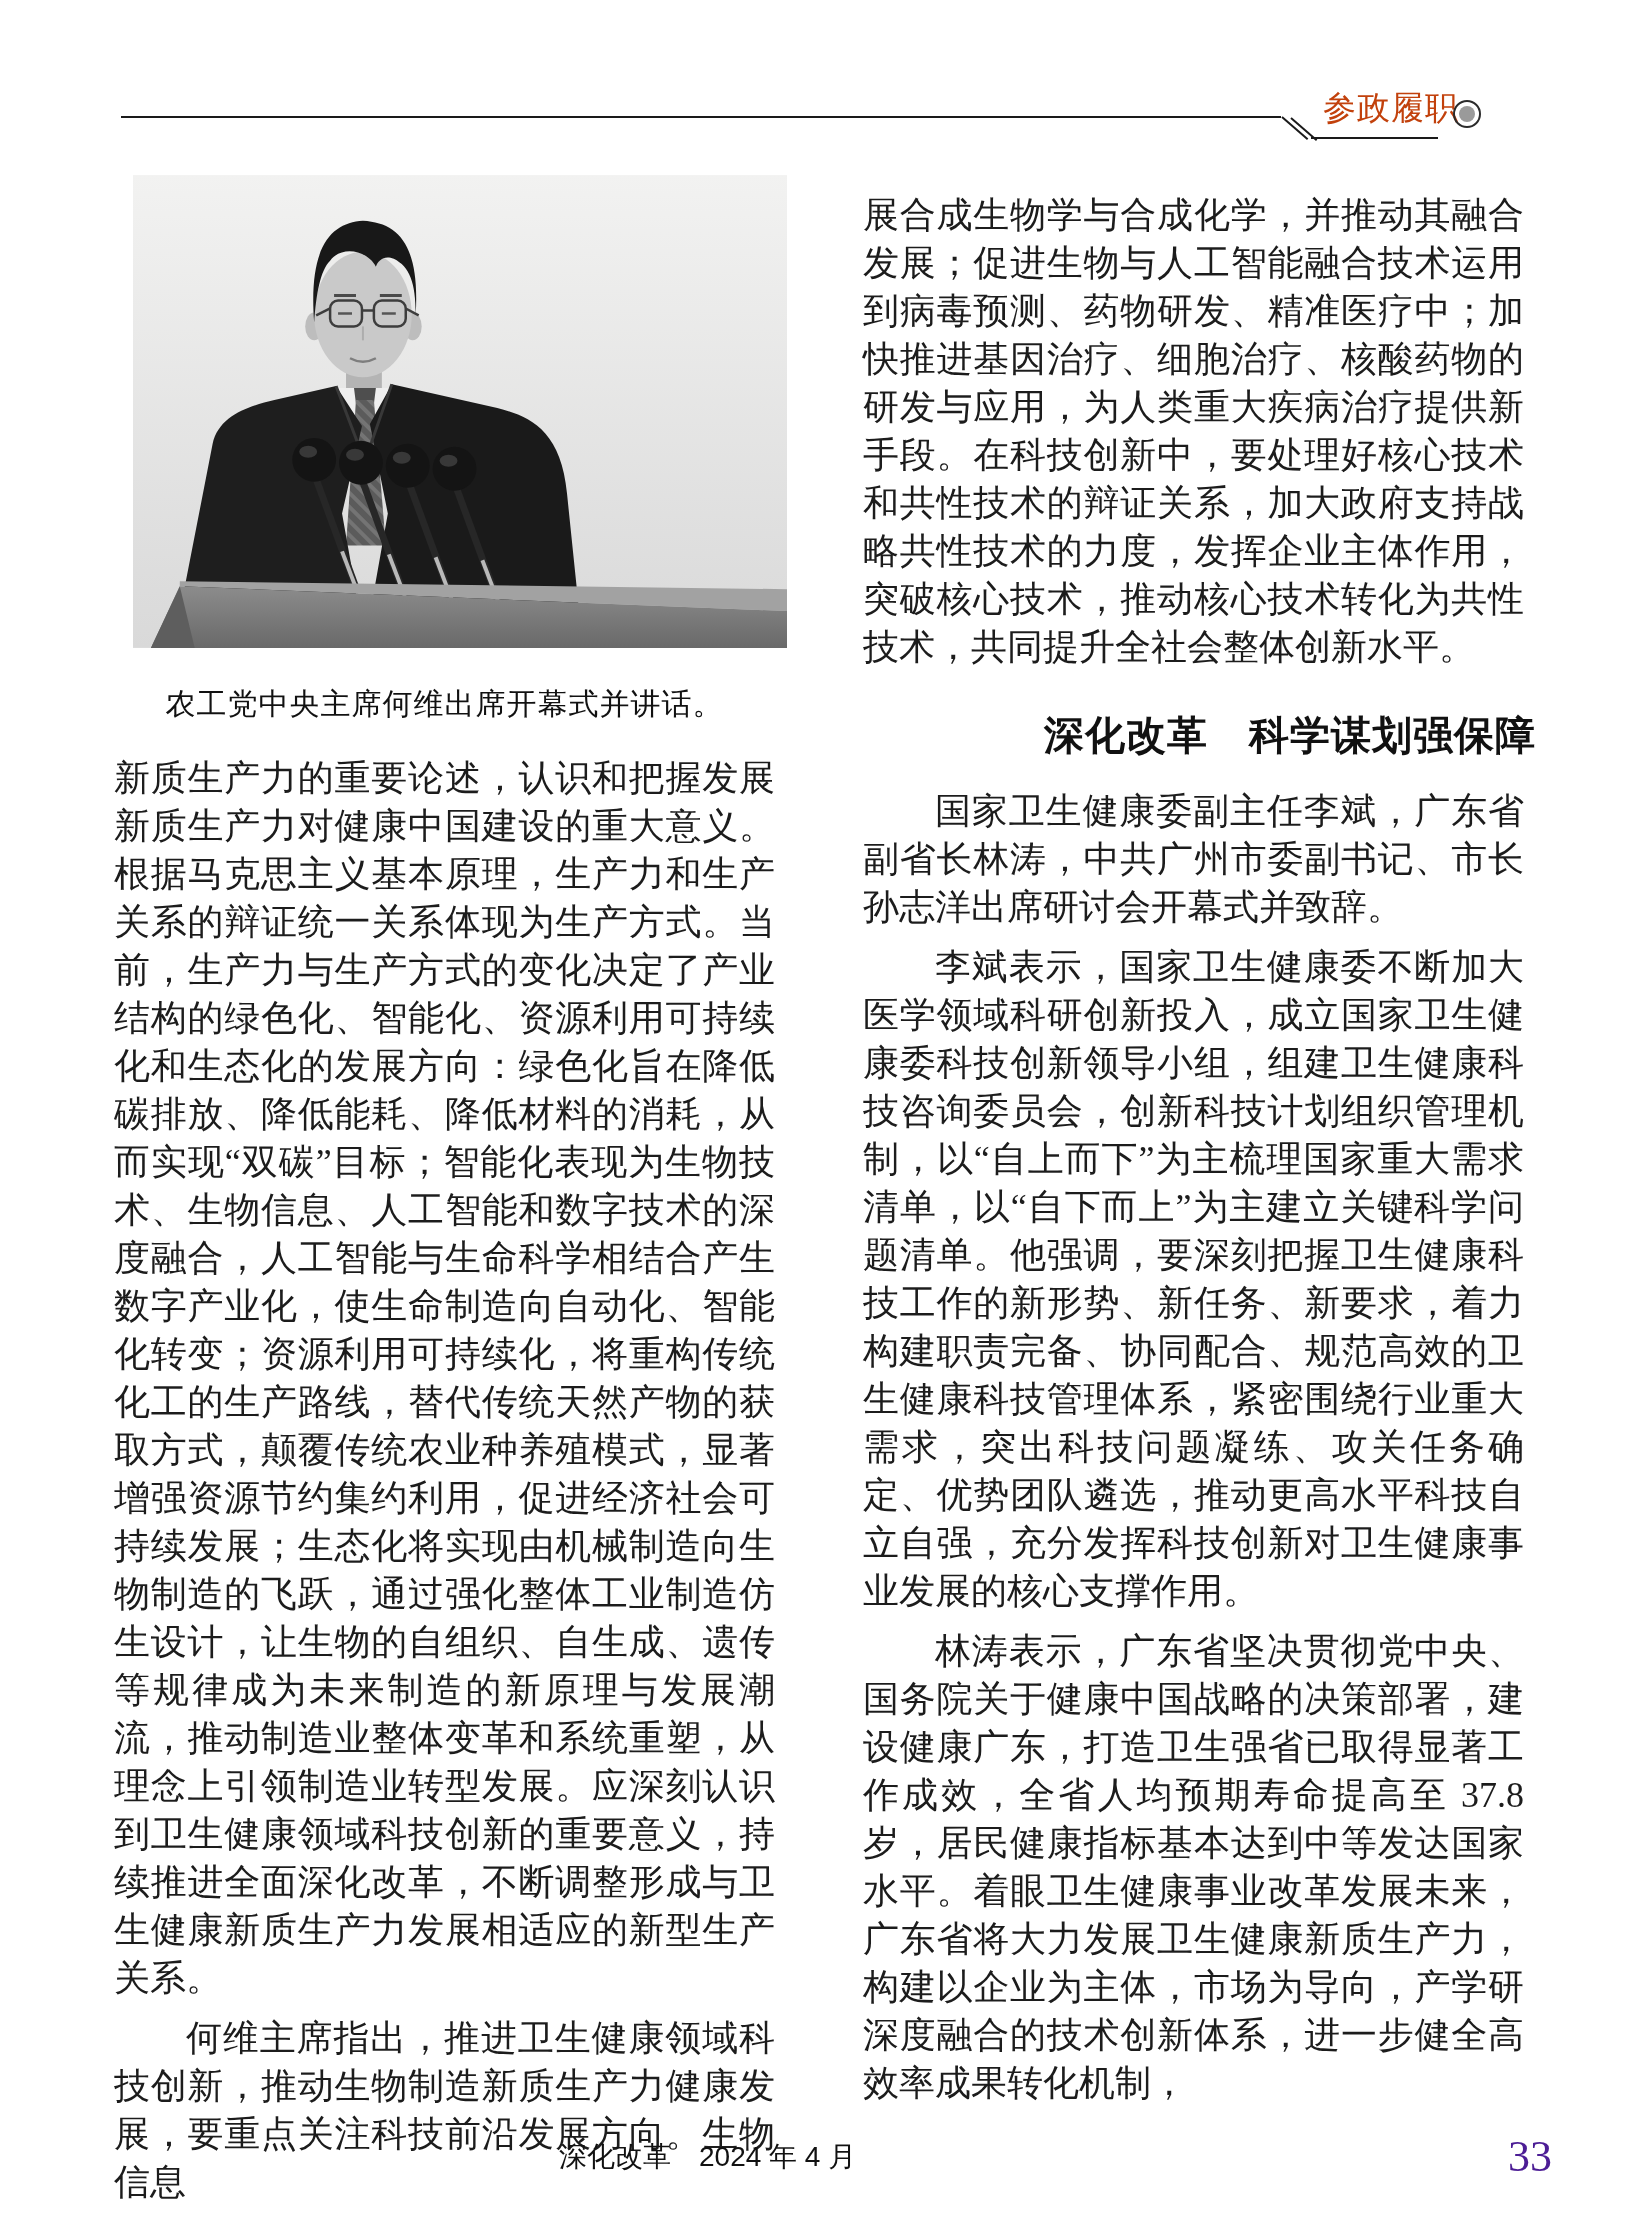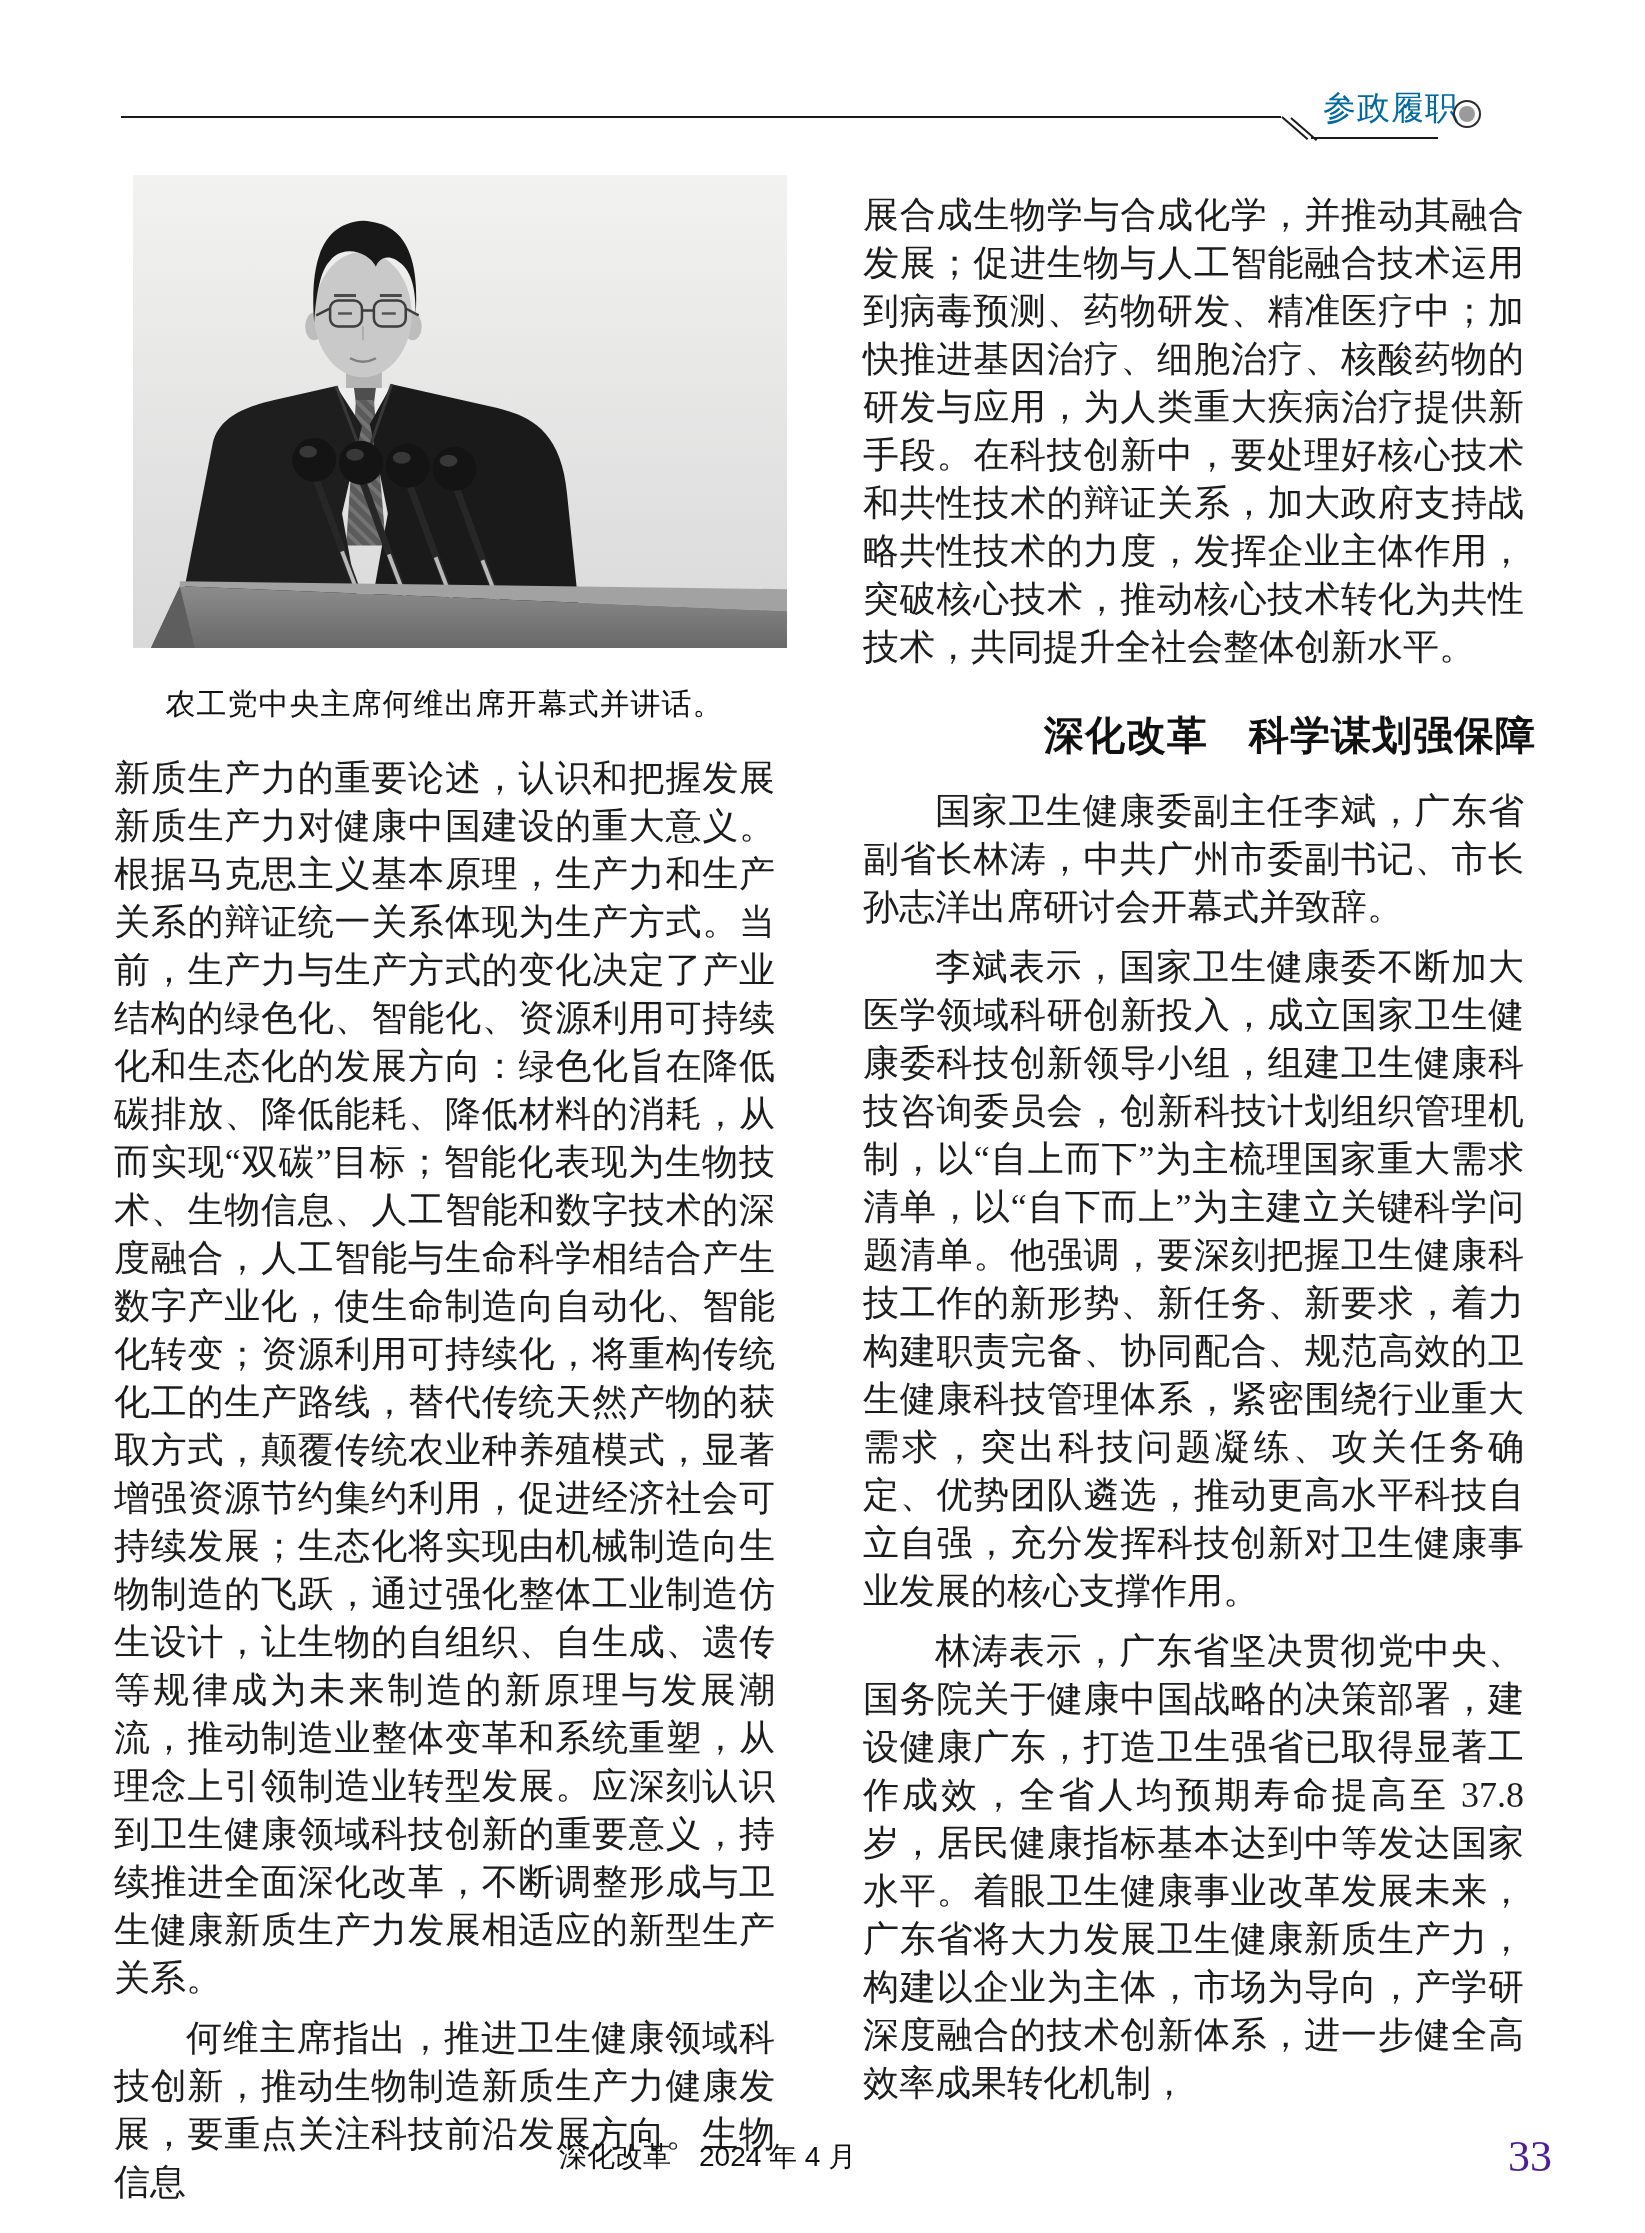--- a/index.html
+++ b/index.html
@@ -13,21 +13,21 @@
   }
 
   
   .rule-main { position:absolute; left:121px; top:116px; width:1160px; height:2px; background:#1a1a1a; }
   .slash { position:absolute; width:34px; height:2px; background:#1a1a1a; transform-origin:left center; transform:rotate(41deg); }
   .slash-1 { left:1282px; top:116px; }
   .slash-2 { left:1291px; top:117px; }
   .rule-sub { position:absolute; left:1311px; top:137px; width:127px; height:2px; background:#1a1a1a; }
   .section-label {
     position:absolute; left:1323px; top:90px;
-    font-size:33px; line-height:36px; letter-spacing:1px; color:#0369a1;
+    font-size:33px; line-height:36px; letter-spacing:1px; color:#c2410c;
     font-family:"Liberation Serif","DejaVu Serif",serif;
   }
   .badge { position:absolute; left:1453px; top:100px; width:28px; height:28px;
     border:2px solid #2b2b2b; border-radius:50%; box-sizing:border-box; }
   .badge-dot { position:absolute; left:50%; top:50%; width:16px; height:16px;
     margin:-8px 0 0 -8px; border-radius:50%; background:#9a9a9a; }
 
   
   .col {
     position:absolute; width:685px;

